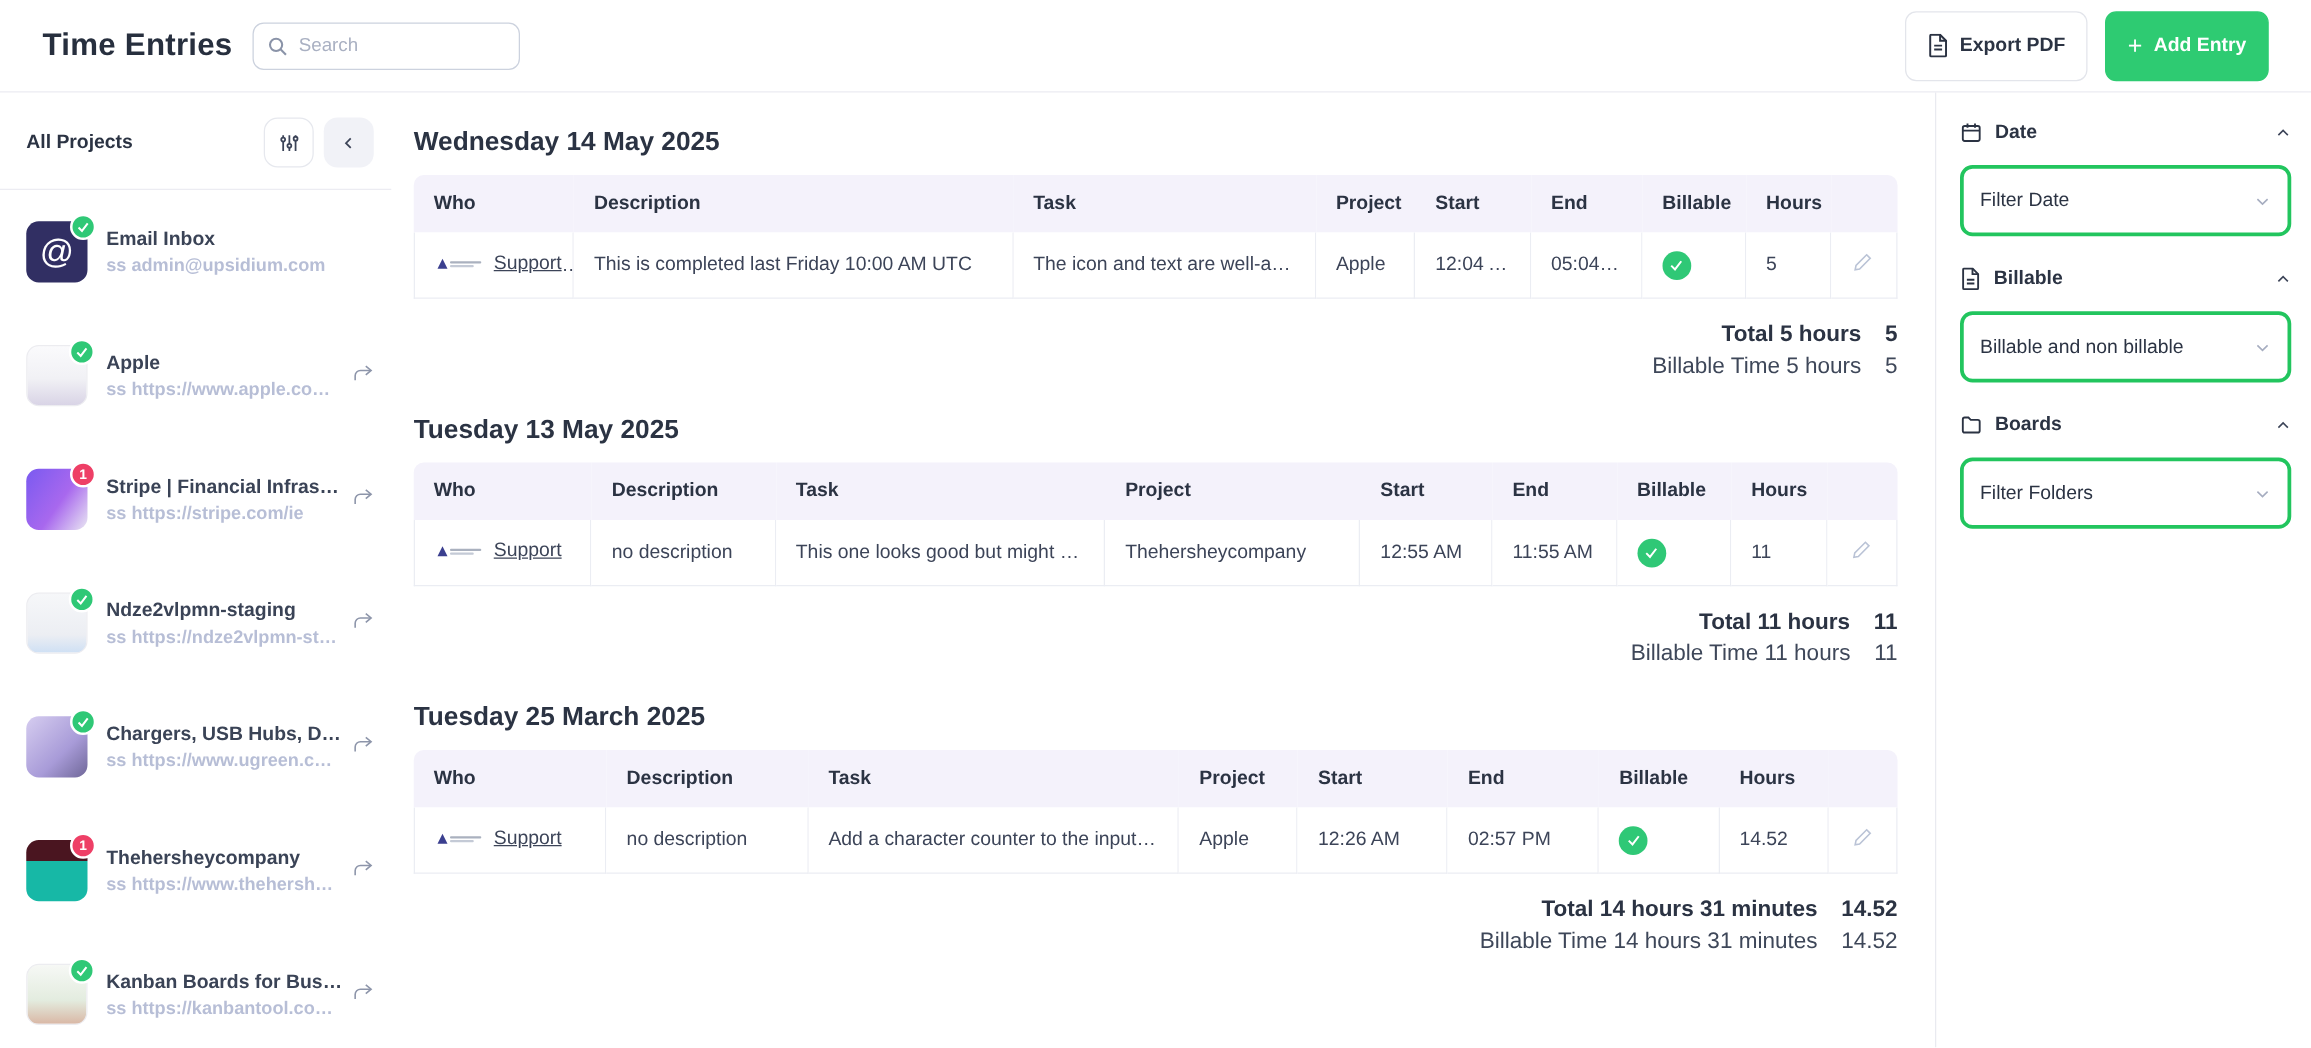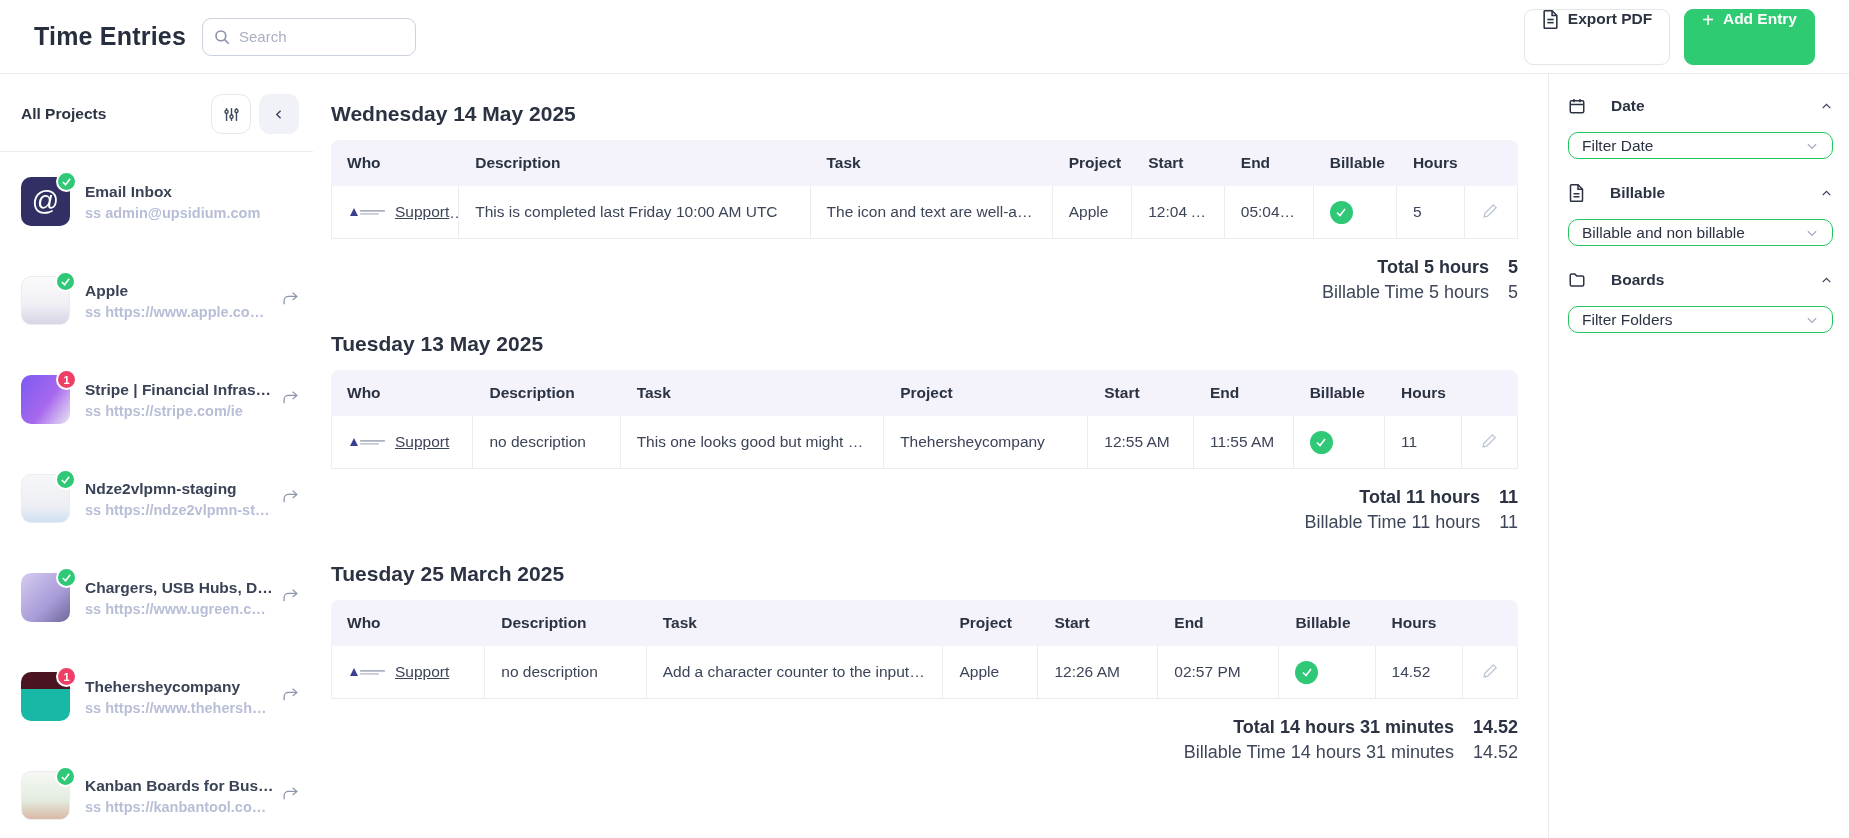--- a/index.html
+++ b/index.html
@@ -10,21 +10,21 @@
   .topbar { height:74px; display:flex; align-items:center; padding:0 34px;
     border-bottom:1px solid #ececf2; }
   .app-title { font-size:25px; font-weight:700; color:#272f3e; letter-spacing:.2px; }
   .search-box { margin-left:16px; width:214px; height:38px; border:1px solid #ccd2de;
     border-radius:9px; display:flex; align-items:center; padding:0 10px; background:#fff; }
   .search-box svg { flex:0 0 auto; }
   .search-box input { border:none; outline:none; width:100%; margin-left:8px;
     font-size:15px; color:#2b3343; font-family:inherit; }
   .search-box input::placeholder { color:#a9b0c2; }
   .topbar .spacer { flex:1; }
-  .btn { height:56px; display:inline-flex; gap:9px;
+  .btn { height:56px; display:inline-flex; align-items:center; gap:9px;
     border-radius:9px; font-size:15.5px; font-weight:700; padding:0 17px; cursor:pointer; }
   .btn-outline { background:#fff; border:1px solid #e3e5eb; color:#2b3343; margin-right:14px; }
   .btn-green { background:#2ecb72; border:1px solid #2ecb72; color:#fff; }
   .btn-green .plus { font-size:20px; font-weight:400; line-height:1; }
 
   
   .layout { display:flex; height:764px; }
 
   
   .sidebar { width:313px; flex:0 0 313px; padding:20px 14px 0 21px; }
@@ -100,23 +100,23 @@
   .totals { text-align:right; margin-top:16px; }
   .total-line { font-size:18px; color:#2b3343; line-height:25px; }
   .total-line.bold { font-weight:700; }
   .total-line.light { color:#3e4759; }
   .tval { display:inline-block; margin-left:19px; }
 
   
   .filters { width:301px; flex:0 0 301px; border-left:1px solid #e9eaf0;
     padding:21px 16px 0 19px; }
   .f-group { margin-bottom:23px; }
-  .f-head { display:flex; align-items:center; gap:25px; height:22px; }
+  .f-head { display:flex; align-items:center; gap:10px; height:22px; }
   .f-label { font-size:15.5px; font-weight:700; color:#2b3343; flex:1; }
-  .f-select { margin-top:15px; height:27px; border:1px solid #22c55e; border-radius:10px;
+  .f-select { margin-top:15px; height:57px; border:3px solid #22c55e; border-radius:10px;
     display:flex; align-items:center; padding:0 13px; cursor:pointer; background:#fff; }
   .f-value { font-size:15.5px; color:#2b3343; flex:1; white-space:nowrap;
     overflow:hidden; text-overflow:ellipsis; }
 </style>
 </head>
 <body>
 
 <div class="topbar">
   <div class="app-title">Time Entries</div>
   <div class="search-box">

